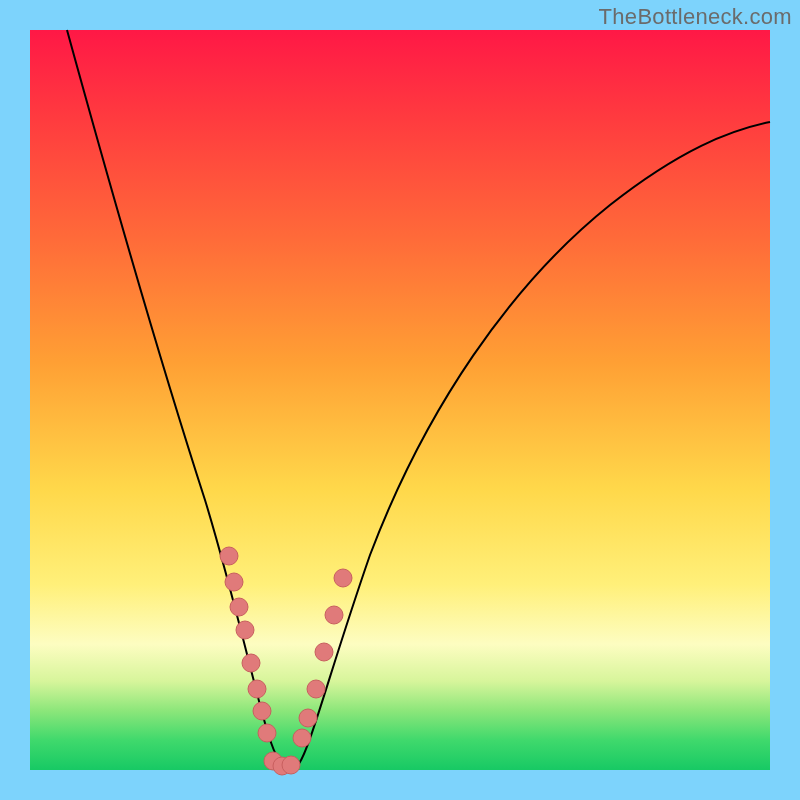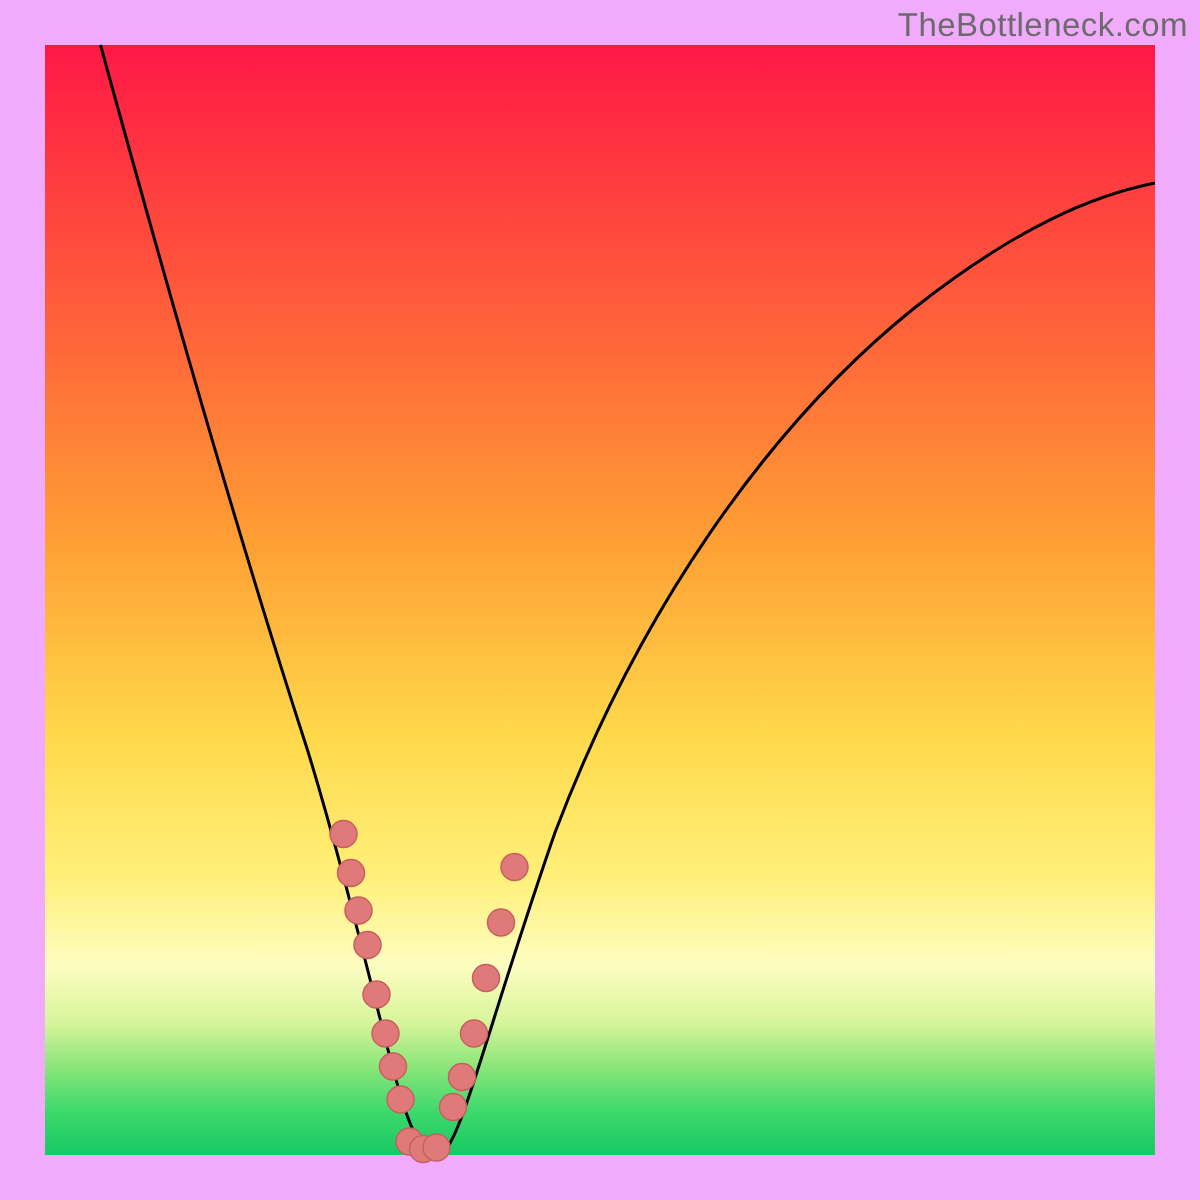--- a/index.html
+++ b/index.html
@@ -8,21 +8,21 @@
     width: 800px;
     height: 800px;
     overflow: hidden;
     background: #000;
     font-family: Arial, Helvetica, sans-serif;
   }
   .frame {
     position: absolute;
     left: 0; top: 0;
     width: 800px; height: 800px;
-    background: #f0abfc;
+    background: #7dd3fc;
   }
   .plot {
     position: absolute;
     left: 30px;
     top: 30px;
     width: 740px;
     height: 740px;
     
     background: linear-gradient(
       to bottom,

